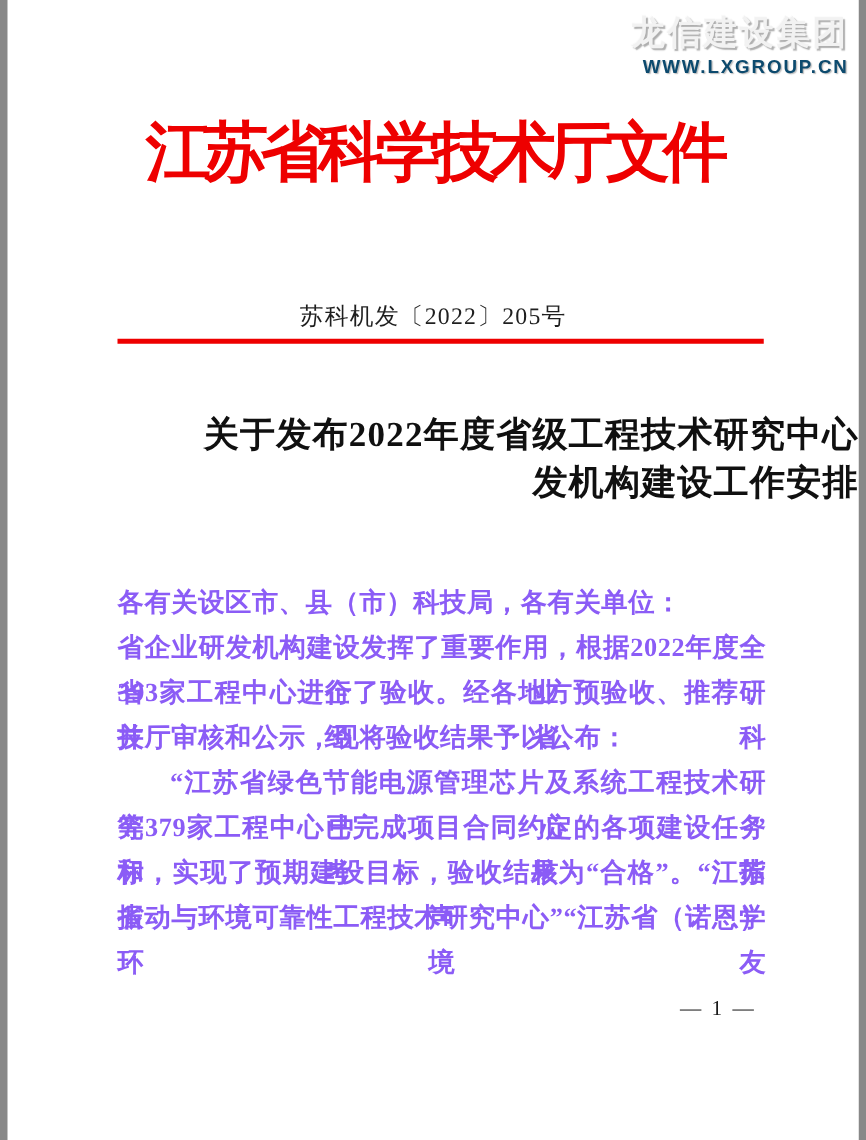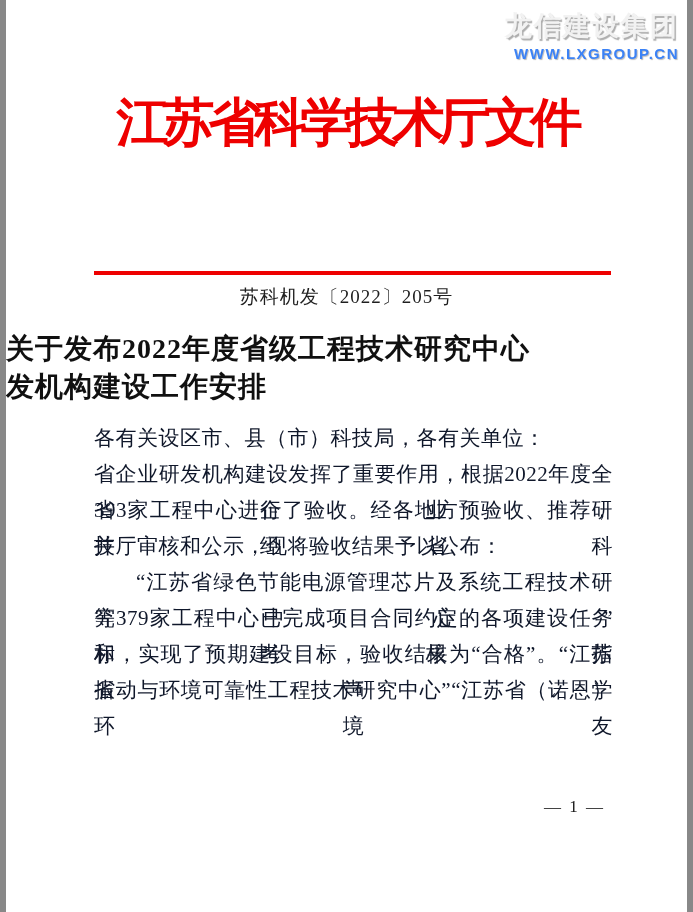--- a/index.html
+++ b/index.html
@@ -29,21 +29,21 @@
     letter-spacing: 2px;
     color: #f2f2f2;
     text-shadow: 1.5px 1.5px 1px #aeaeae, -0.5px -0.5px 0 #fbfbfb;
   }
   .wm-url {
     margin-top: 1px;
     font-family: "Liberation Sans", sans-serif;
     font-size: 15px;
     font-weight: bold;
     letter-spacing: 1.5px;
-    color: #3b82f6;
+    color: #0c4a6e;
     text-shadow: 1px 1px 1px #b9b9b9;
   }
 
   
   .red-title {
     position: absolute;
     top: 92px;
     left: 0;
     width: 100%;
     text-align: center;
@@ -58,55 +58,55 @@
   
   .doc-number {
     position: absolute;
     top: 240px;
     left: 0;
     width: 100%;
     text-align: center;
     font-size: 19px;
     letter-spacing: 1px;
     color: #1f1f1f;
-    margin-top: 44px;
   }
 
   
   .red-line {
     position: absolute;
     top: 271px;
     left: 88px;
     width: 517px;
     height: 4px;
     background: var(--accent-red, #ee0000);
   }
 
   
   .notice-title {
     position: absolute;
     top: 330px;
     left: 0;
     width: 100%;
-    text-align: left;
+    text-align: right;
     font-size: 28px;
     line-height: 38px;
     font-weight: bold;
     color: #101010;
     letter-spacing: 1px;
   }
 
   
   .body-text {
     position: absolute;
-    top: 420px;
+    top: 464px;
     left: 88px;
     width: 519px;
     font-size: 21px;
-    color: #0f172a;
+    color: #8b5cf6;
+    font-weight: bold;
   }
   .body-text .line {
     height: 36px;
     line-height: 36px;
     letter-spacing: 0.5px;
     white-space: normal;
   }
   .body-text .line.indent { text-indent: 42px; }
   .body-text .line.justify {
     text-align: justify;

